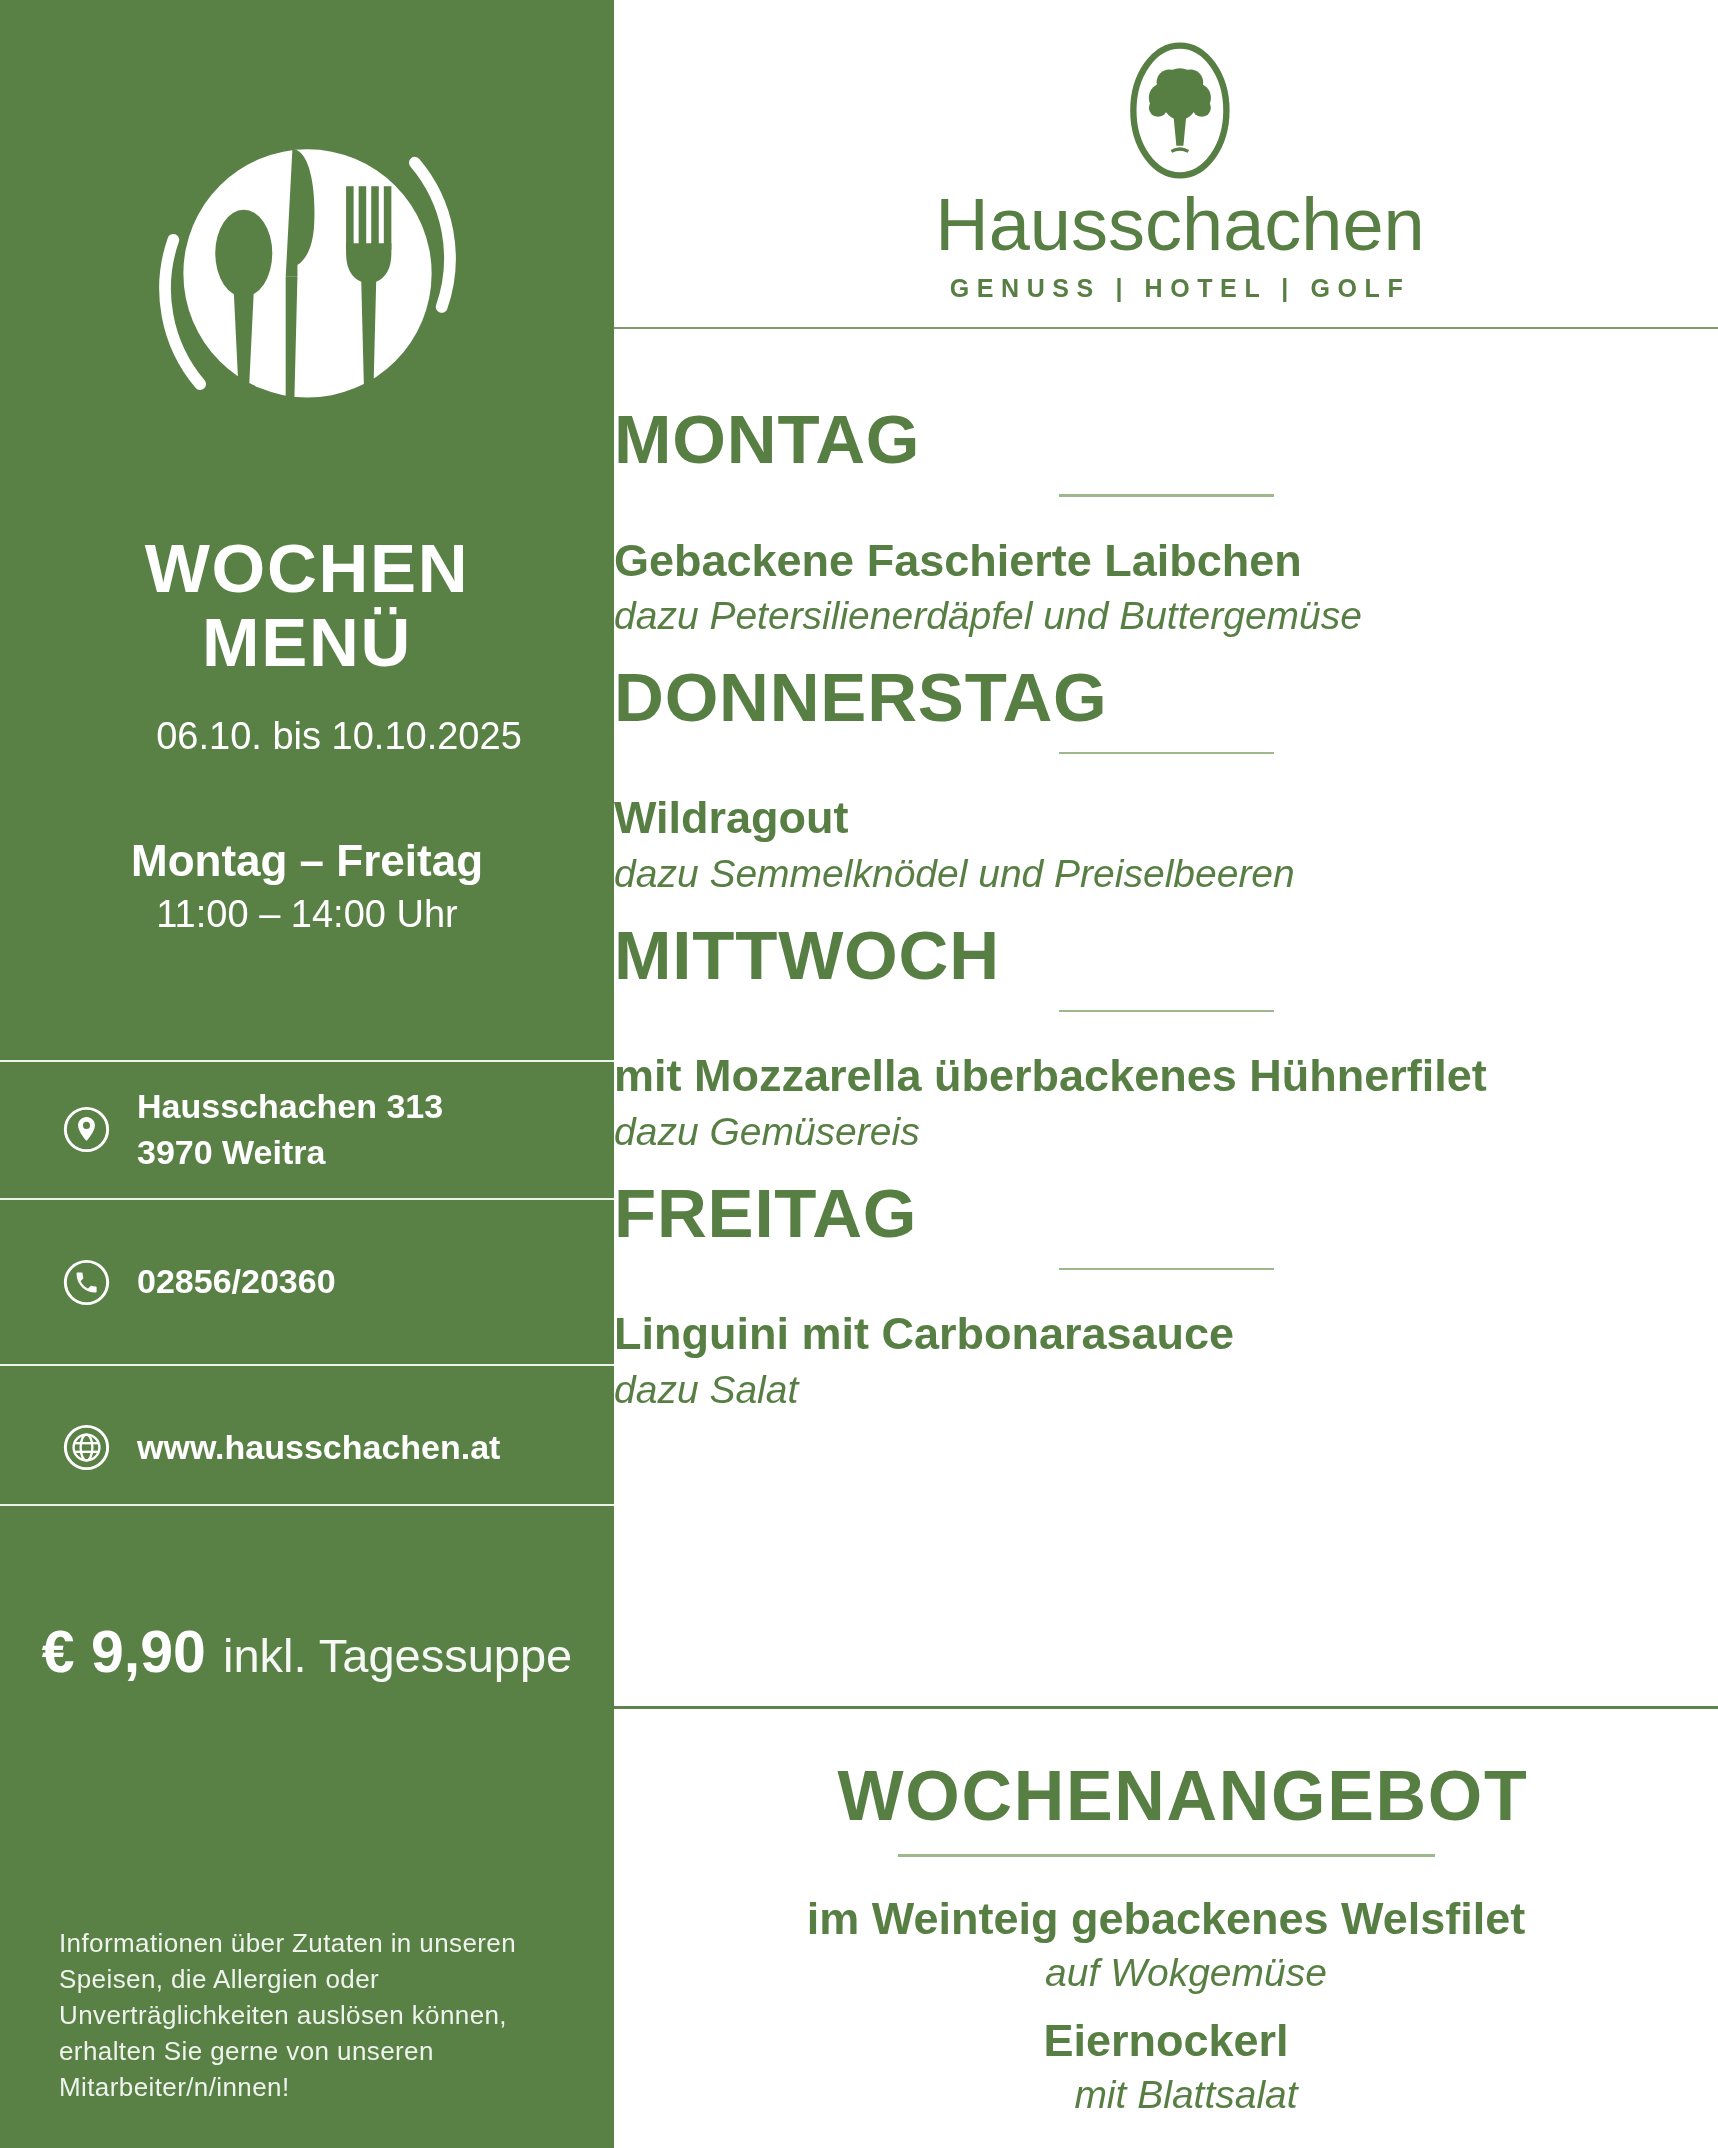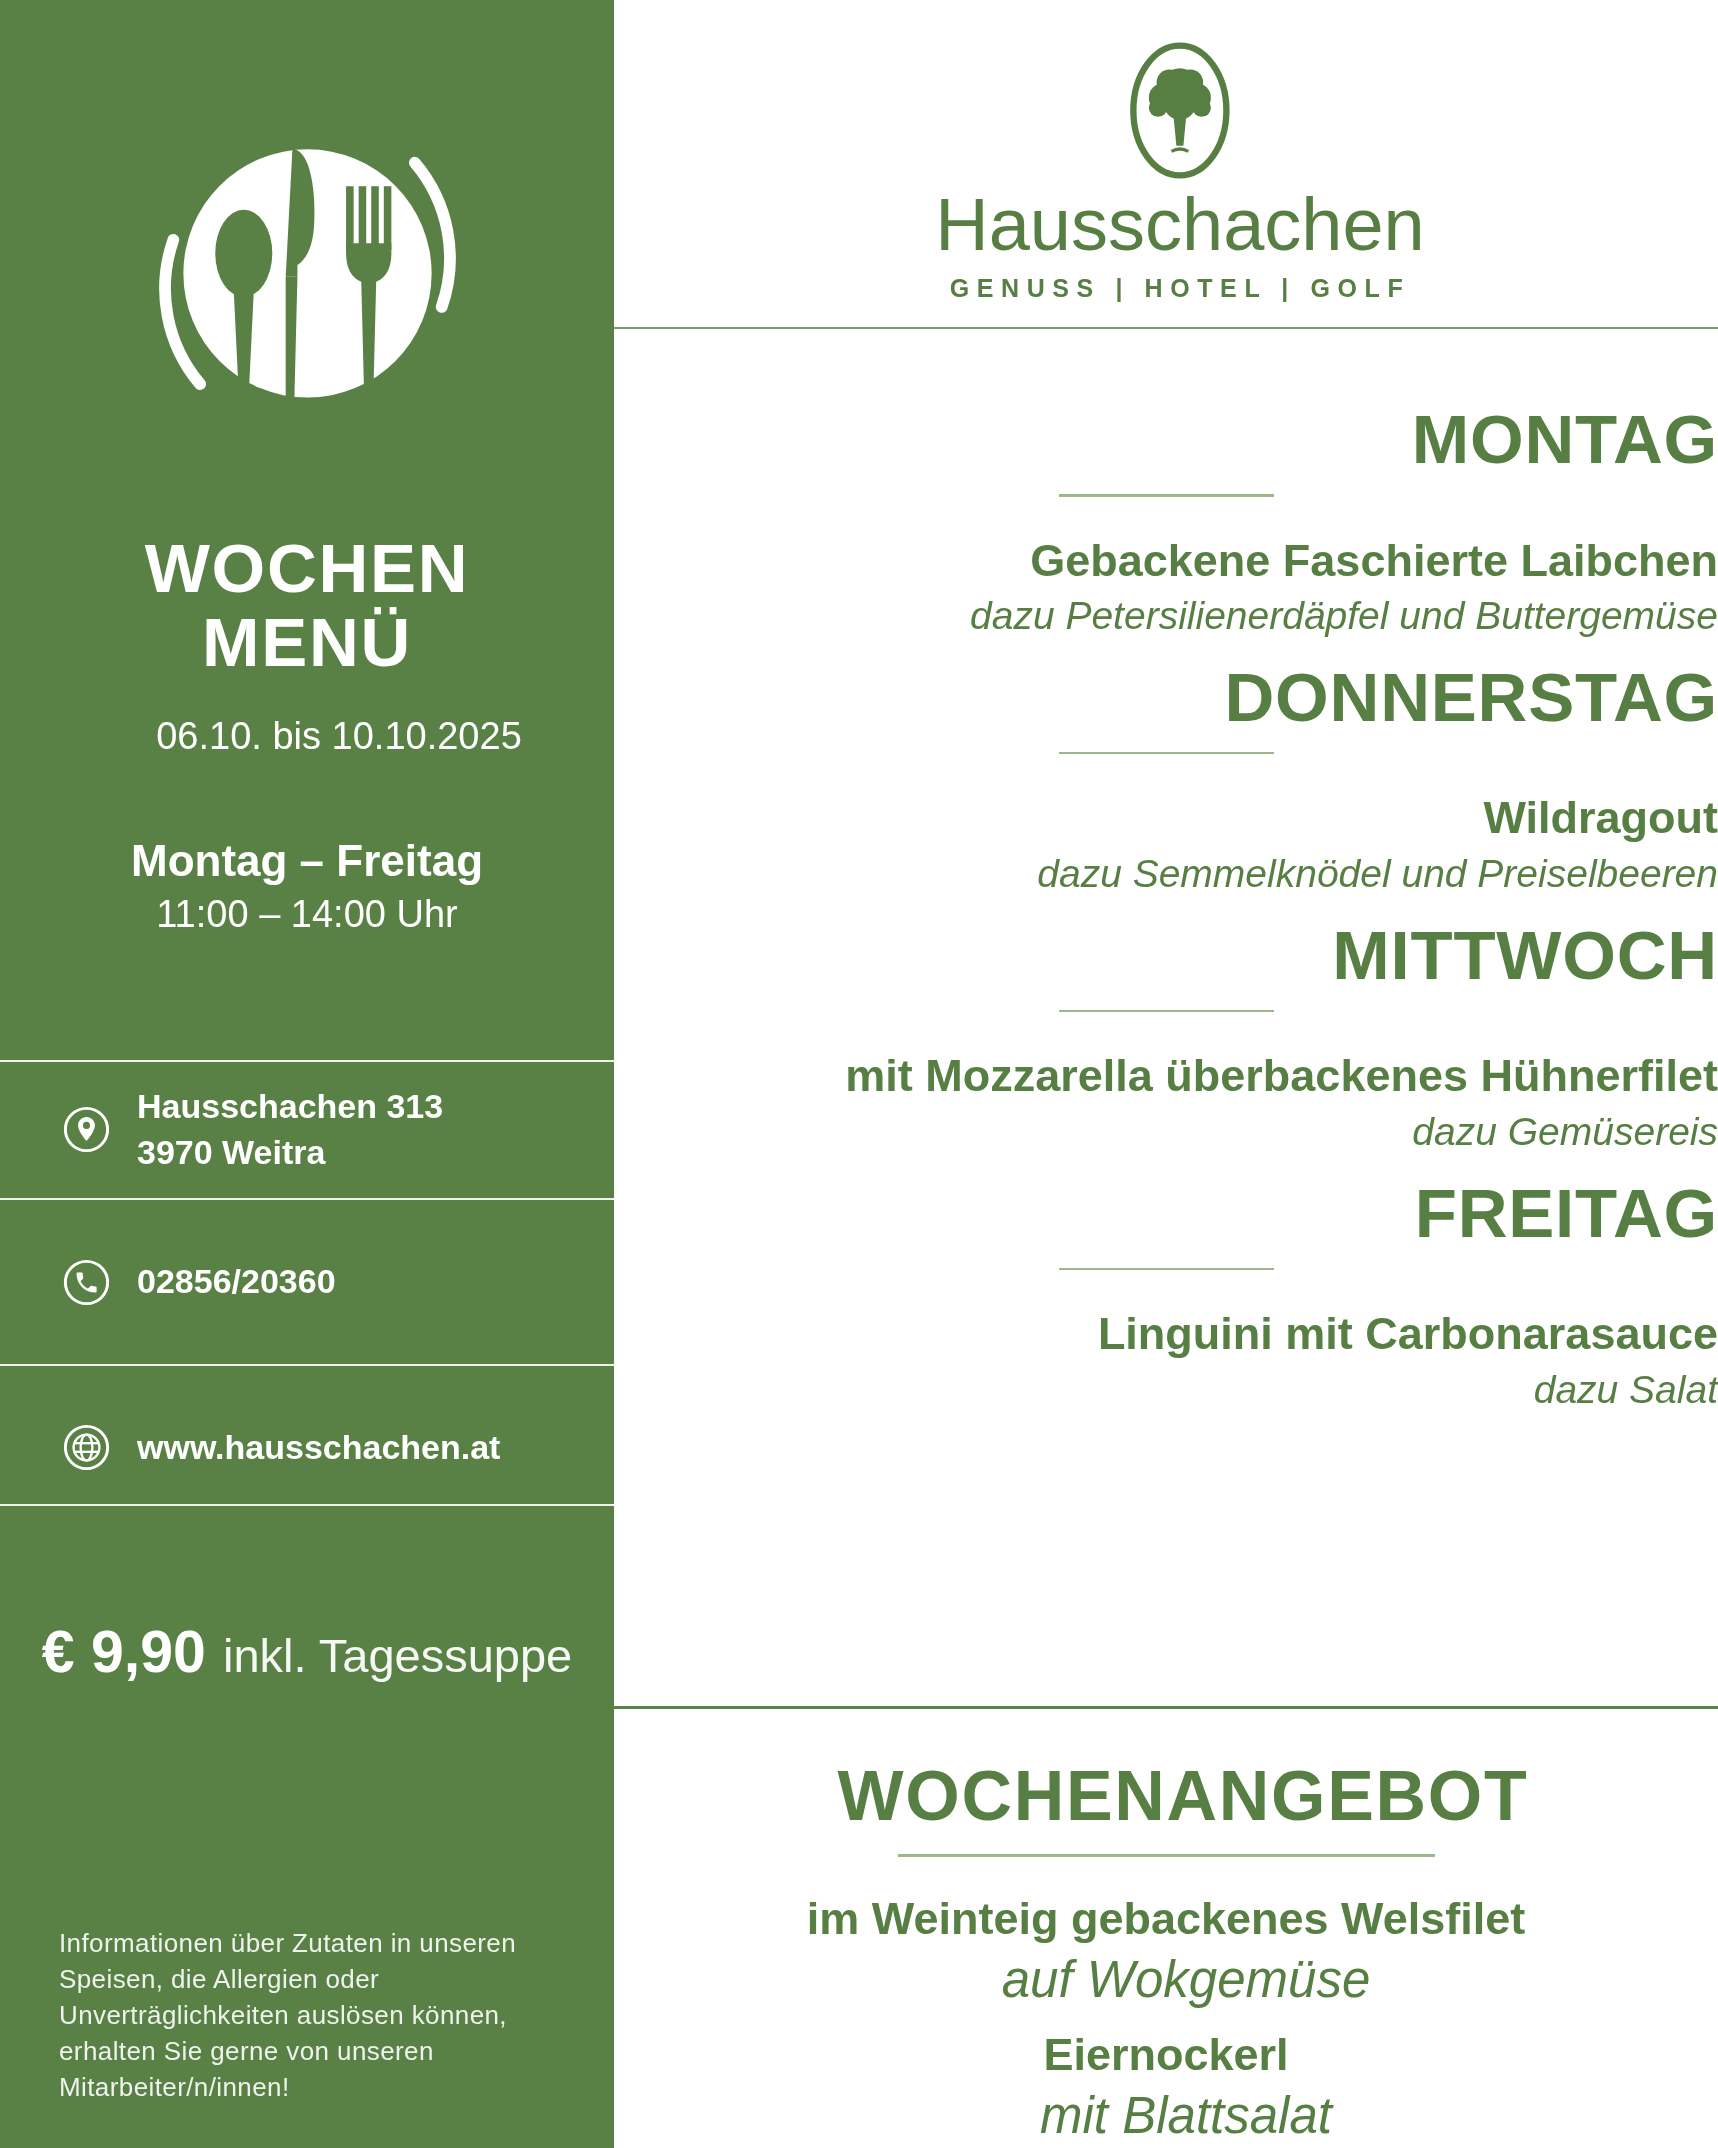--- a/index.html
+++ b/index.html
@@ -27,34 +27,34 @@
                 line-height:1.38;letter-spacing:0.4px;color:rgba(255,255,255,.9);font-weight:400;}
 
   
   .main{position:absolute;left:614px;top:0;width:1104px;height:2148px;color:#587f43;}
   .brand-block{position:absolute;top:40px;left:14px;width:100%;text-align:center;}
   .brand-tree{height:141px;display:block;margin:0 auto;}
   .brand-name{font-size:74px;font-weight:400;line-height:1.1;margin-top:3.4px;color:#587f43;}
   .brand-tagline{font-size:25px;font-weight:700;letter-spacing:7.6px;margin-top:8.4px;color:#587f43;}
   .header-divider{position:absolute;top:327px;left:0;width:100%;height:1.7px;background:#7d9c6c;}
 
-  .menu-days{position:absolute;top:405px;left:0;width:100%;text-align:right;}
+  .menu-days{position:absolute;top:405px;left:0;width:100%;text-align:left;}
   .day{margin-bottom:25px;}
   .day-name{font-size:69px;font-weight:700;line-height:1;letter-spacing:0.8px;}
   .day-rule{width:215px;height:2.5px;margin:20px auto 0;background:#9db98b;}
   .day-dish{margin-top:39px;font-size:45px;font-weight:700;line-height:1.12;}
   .day-side{margin-top:8.4px;font-size:39px;font-style:italic;font-weight:400;line-height:1.12;}
 
   .offer{position:absolute;top:1706px;left:0;width:100%;text-align:center;}
   .offer-divider{width:100%;height:2.5px;background:#5d8549;}
   .offer-title{margin-top:52px;font-size:70px;font-weight:700;letter-spacing:1.7px;line-height:1;padding-left:34px;}
   .offer-rule{width:537px;height:2.5px;margin:23.5px auto 0;background:#9db98b;}
   .offer-dish{margin-top:37px;font-size:45px;font-weight:700;line-height:1.12;}
   .offer-dish.second{margin-top:22px;}
-  .offer-side{margin-top:6.7px;font-size:51px;font-style:italic;font-weight:400;line-height:1.12;padding-left:40px;}
+  .offer-side{margin-top:6.7px;font-size:39px;font-style:italic;font-weight:400;line-height:1.12;padding-left:40px;}
 </style>
 </head>
 <body>
 
 <div class="page">
 
   <div class="sidebar">
 
     <svg class="sb-logo" viewBox="0 0 220 220" aria-hidden="true">
       <circle cx="110" cy="104" r="74" fill="#ffffff"></circle>

